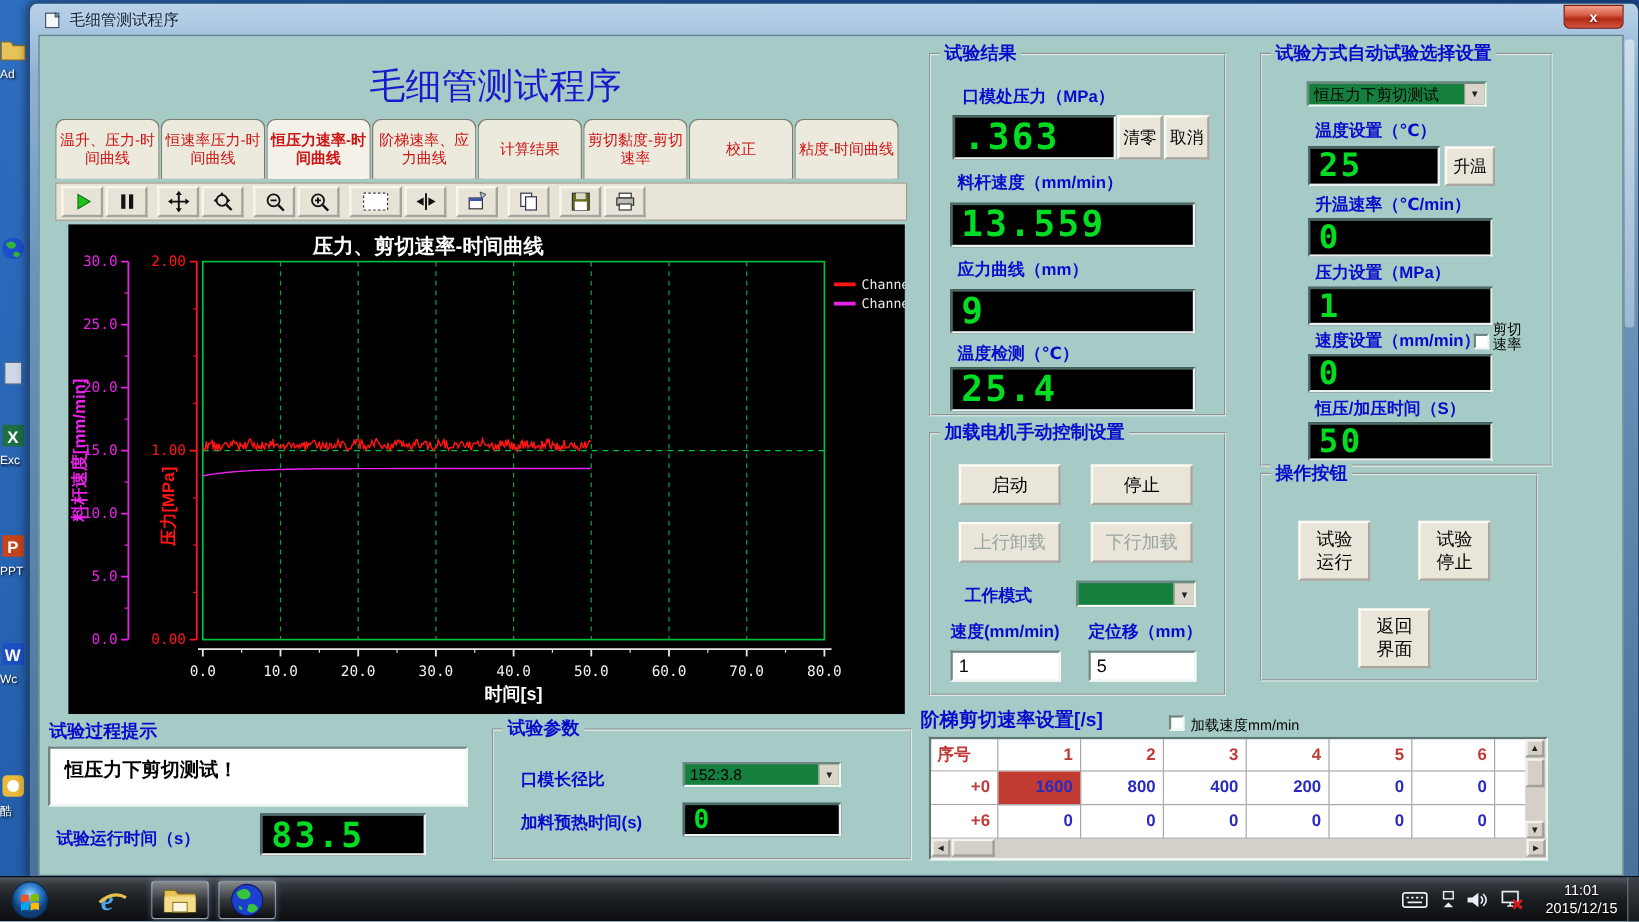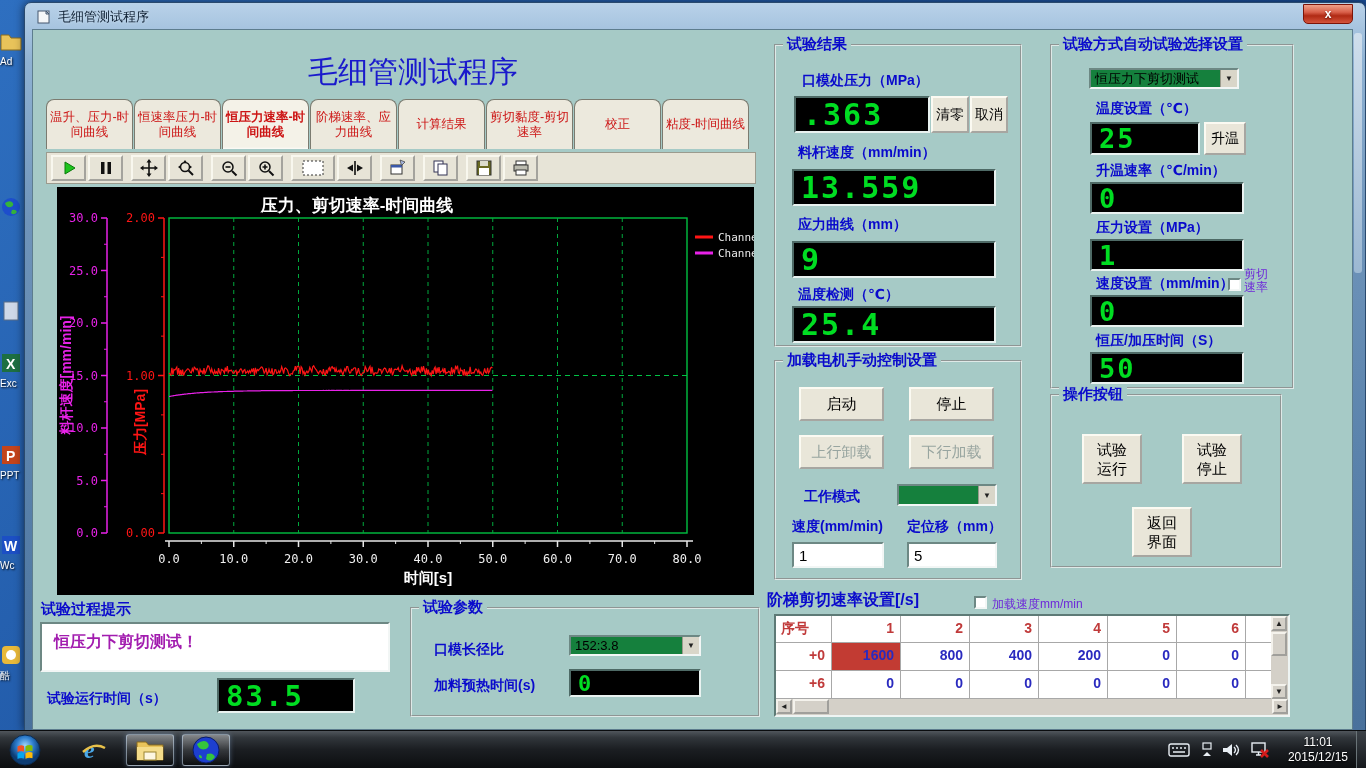--- a/index.html
+++ b/index.html
@@ -24,21 +24,21 @@
   .close-btn { position:absolute; right:12px; top:1px; width:50px; height:20px;
                background:linear-gradient(180deg,#f0a088 0%,#d9604a 40%,#b02a14 60%,#d4543c 100%);
                border:1px solid #7c1408; border-radius:0 0 5px 5px; color:#fff; font-weight:bold;
                font-size:12px; text-align:center; line-height:18px; text-shadow:0 1px 2px #5e0e02; }
 
   .client { position:absolute; left:7px; top:26px; width:1321px; height:701px;
             background:#a6cac6; border:1px solid #5d7d8e; }
 
   
   .lbl { position:absolute; color:#0a0acc; font-weight:bold; font-size:14px; white-space:nowrap; }
-  .lbl-black { position:absolute; color:#6d28d9; font-size:12px; white-space:nowrap; }
+  .lbl-black { position:absolute; color:#000000; font-size:12px; white-space:nowrap; }
   .groupbox { position:absolute; border:2px groove #dfe9e7; }
   .gb-title { position:absolute; top:-11px; left:7px; background:#a6cac6; padding:0 4px;
               color:#0a0acc; font-weight:bold; font-size:15px; white-space:nowrap; }
   .display { position:absolute; background:#000; color:#00dd22;
              font-family:"DejaVu Sans Mono",monospace; font-weight:bold;
              border:2px solid; border-color:#4e6a66 #e9f2f0 #e9f2f0 #4e6a66;
              display:flex; align-items:center; padding-left:7px; letter-spacing:2px; }
   .btn { position:absolute; background:#e9e6d9; border:2px outset #fbfaf2; color:#000;
          font-size:15px; display:flex; align-items:center; justify-content:center; text-align:left; }
   .btn.disabled { color:#98a5a0; }
@@ -411,21 +411,21 @@
         <div class="btn pre" style="left:30px; top:38px; width:60px; height:50px; line-height:19px;">试验
 运行</div>
         <div class="btn pre" style="left:130px; top:38px; width:60px; height:50px; line-height:19px;">试验
 停止</div>
         <div class="btn pre" style="left:80px; top:111px; width:60px; height:50px; line-height:19px;">返回
 界面</div>
       </div>
 
       <div class="lbl" style="left:8px; top:570px; font-size:15px;">试验过程提示</div>
       <div style="position:absolute; left:7px; top:592px; width:350px; height:50px; background:#fff; border:2px solid; border-color:#6d8884 #f2f6f5 #f2f6f5 #6d8884;">
-        <div style="color:#a21caf; font-weight:bold; font-size:16px; padding:8px 0 0 12px;">恒压力下剪切测试！</div>
+        <div style="color:#000000; font-weight:bold; font-size:16px; padding:8px 0 0 12px;">恒压力下剪切测试！</div>
       </div>
       <div class="lbl" style="left:14px; top:660px;">试验运行时间（s）</div>
       <div class="display" style="left:184px; top:648px; width:138px; height:35px; font-size:29px;">83.5</div>
 
       <div class="groupbox" style="left:377px; top:577px; width:350px; height:110px;">
         <span class="gb-title">试验参数</span>
         <div class="lbl" style="left:22px; top:32px;">口模长径比</div>
         <div class="dropdown" style="left:157px; top:26px; width:132px; height:21px;">
           <span class="dd-text">152:3.8</span>
           <span class="dd-btn">▼</span>

